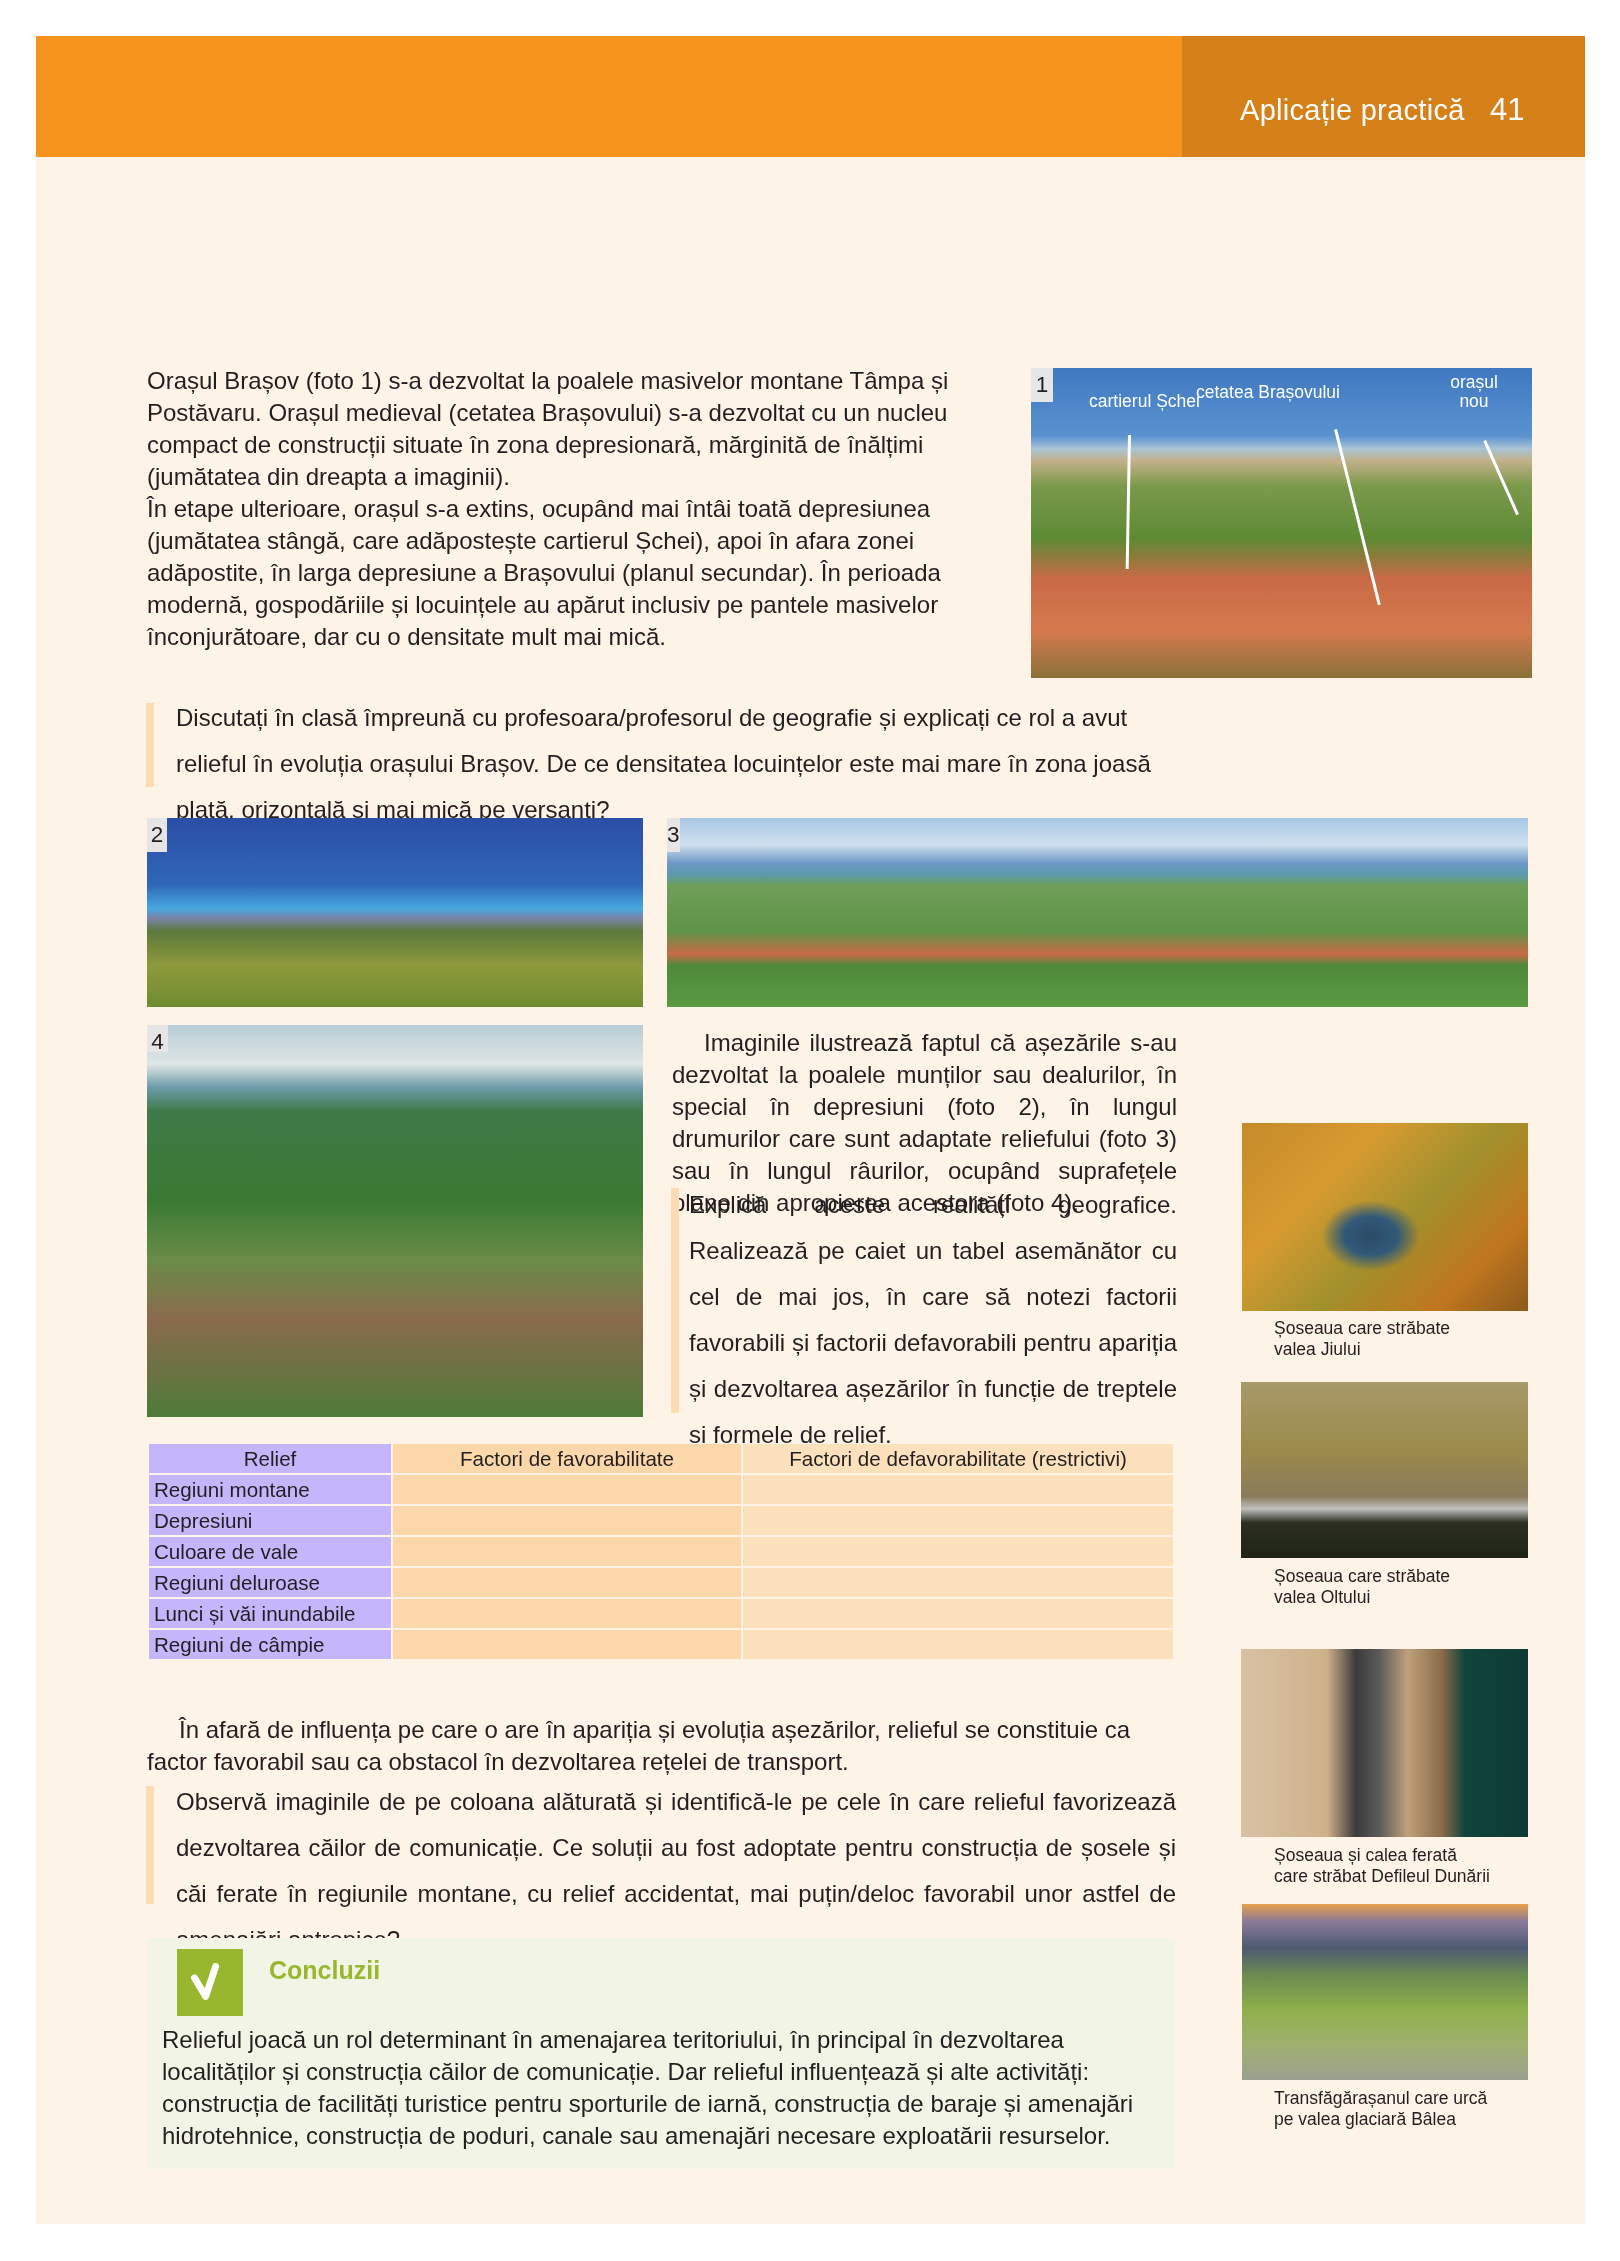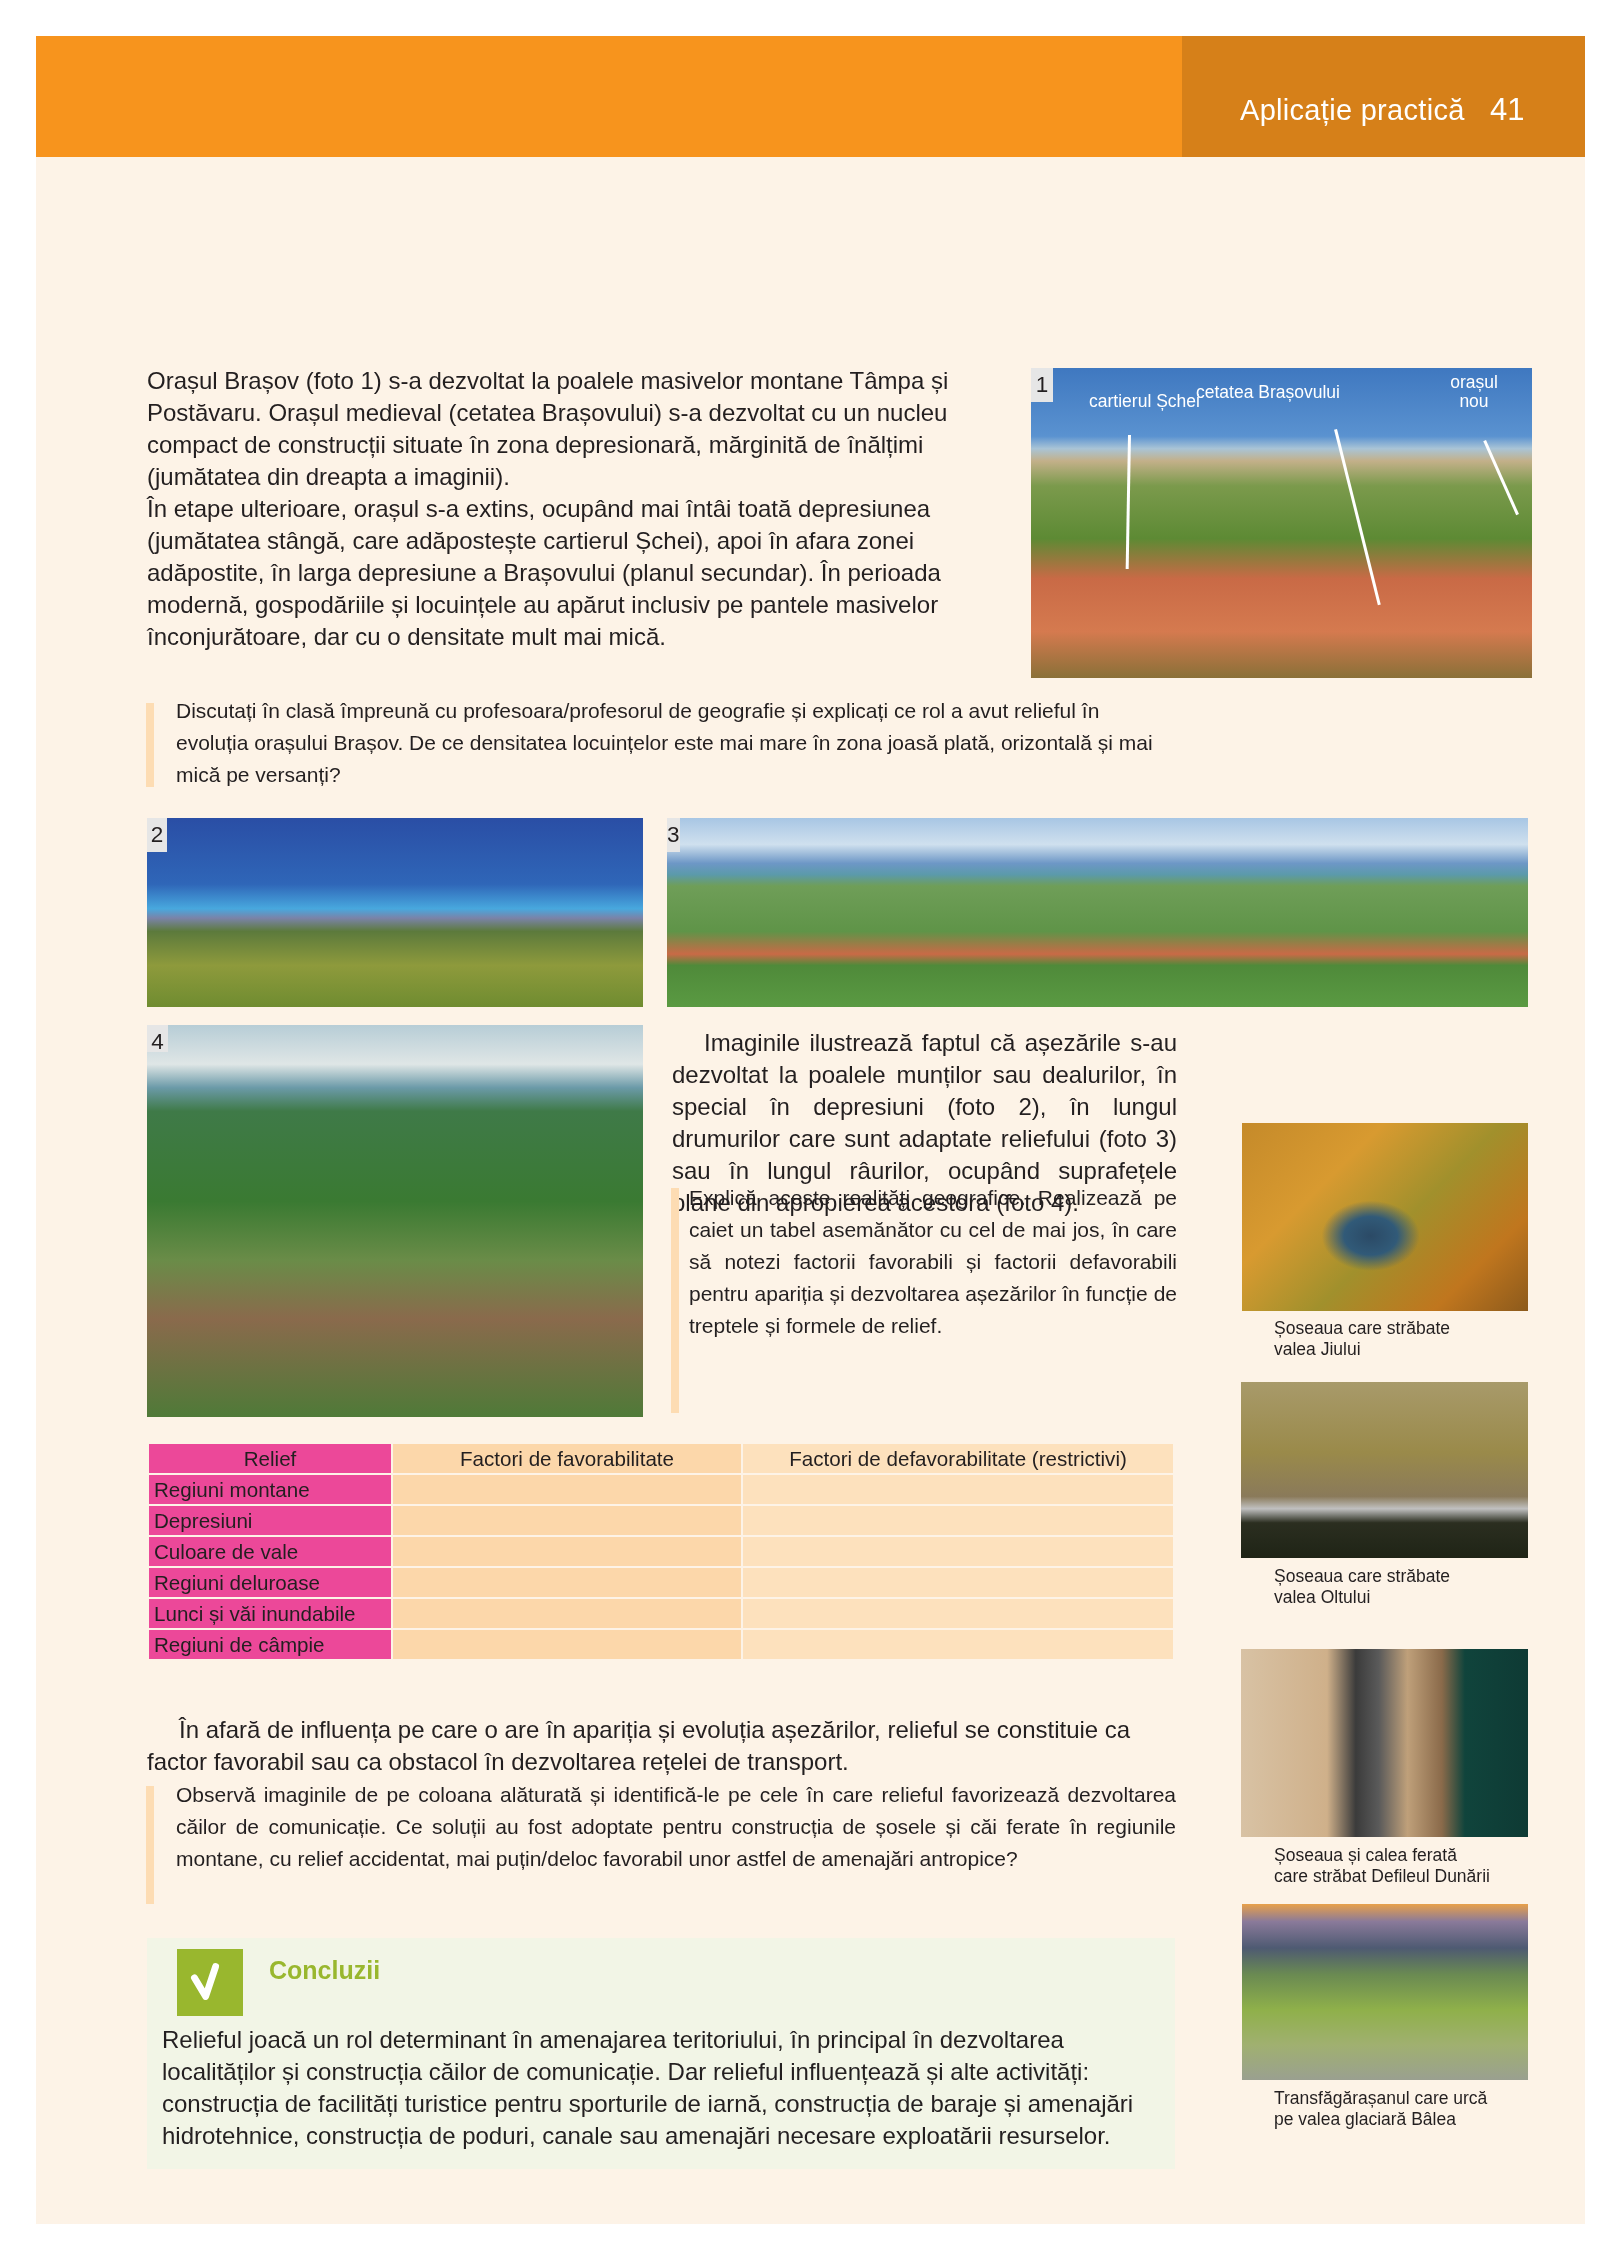--- a/index.html
+++ b/index.html
@@ -8,21 +8,21 @@
 
   .page { position: absolute; left: 36px; top: 36px; width: 1549px; height: 2188px; background: #fdf3e7; }
   .header-band { position: absolute; left: 36px; top: 36px; width: 1549px; height: 121px; background: #f7941d; }
   .header-tab { position: absolute; left: 1182px; top: 36px; width: 403px; height: 121px; background: #d68019; }
   .header-title { position: absolute; left: 1240px; top: 94px; font-size: 29px; color: #ffffff; font-weight: 300; letter-spacing: 0.3px; }
   .page-number { position: absolute; left: 1490px; top: 92px; font-size: 31px; color: #ffffff; }
 
   .para { position: absolute; font-size: 24px; line-height: 32px; color: #231f20; }
   .para p { text-indent: 0; }
   .indent { text-indent: 32px; }
-  .task { position: absolute; font-size: 21px; line-height: 32px; }
+  .task { position: absolute; font-size: 24px; line-height: 46px; }
   .task-bar { position: absolute; width: 7.5px; background: #fddcb3; }
 
   .photo { position: absolute; overflow: hidden; }
   .photo-num { position: absolute; left: 0; top: 0; background: #e6e6e6; color: #231f20; font-size: 22.5px; text-align: center; line-height: 34px; }
 
   .ph1 { background:
       linear-gradient(180deg, #3f78c0 0%, #5a92d0 22%, #a9c4d6 26%, #c3b089 30%, #7b9a4c 38%, #5d8a34 55%, #c96a46 68%, #d57a4f 85%, #8a7038 100%); }
   .ph2 { background:
       linear-gradient(180deg, #2a4ea5 0%, #2f66b8 35%, #48a8de 48%, #7a83a8 53%, #5c7a3c 60%, #8e9a3c 78%, #6f8c30 100%); }
   .ph3 { background:
@@ -41,21 +41,21 @@
 
   .photo-label { position: absolute; color: #ffffff; font-size: 17.5px; text-align: center; line-height: 18.7px; }
   .arrow { position: absolute; background: #ffffff; transform-origin: top left; height: 2.5px; }
 
   .caption { position: absolute; font-size: 17.5px; line-height: 21px; color: #231f20; margin-left: 32px; }
 
   table.relief { position: absolute; left: 147px; top: 1442px; width: 1028px; border-collapse: separate; border-spacing: 2.5px; }
   table.relief th, table.relief td { font-weight: normal; font-size: 20.6px; height: 29px; padding: 0 5px; }
   table.relief th { text-align: center; }
   table.relief td:first-child { text-align: left; }
-  .col-a { background: #ec4899; width: 242px; }
+  .col-a { background: #c4b5fd; width: 242px; }
   .col-b { background: #fcd7aa; width: 348px; }
   .col-c { background: #fde1bd; }
 
   .concl-box { position: absolute; left: 147px; top: 1938px; width: 1028px; height: 231px; background: #f2f5e6; }
   .concl-check { position: absolute; left: 177px; top: 1949px; width: 66px; height: 67px; background: #99b72e; }
   .concl-title { position: absolute; left: 269px; top: 1956px; font-size: 25px; color: #99b72e; font-weight: bold; }
   .concl-text { position: absolute; left: 162px; top: 2024px; width: 1004px; font-size: 24px; line-height: 32px; }
 </style>
 </head>
 <body>

